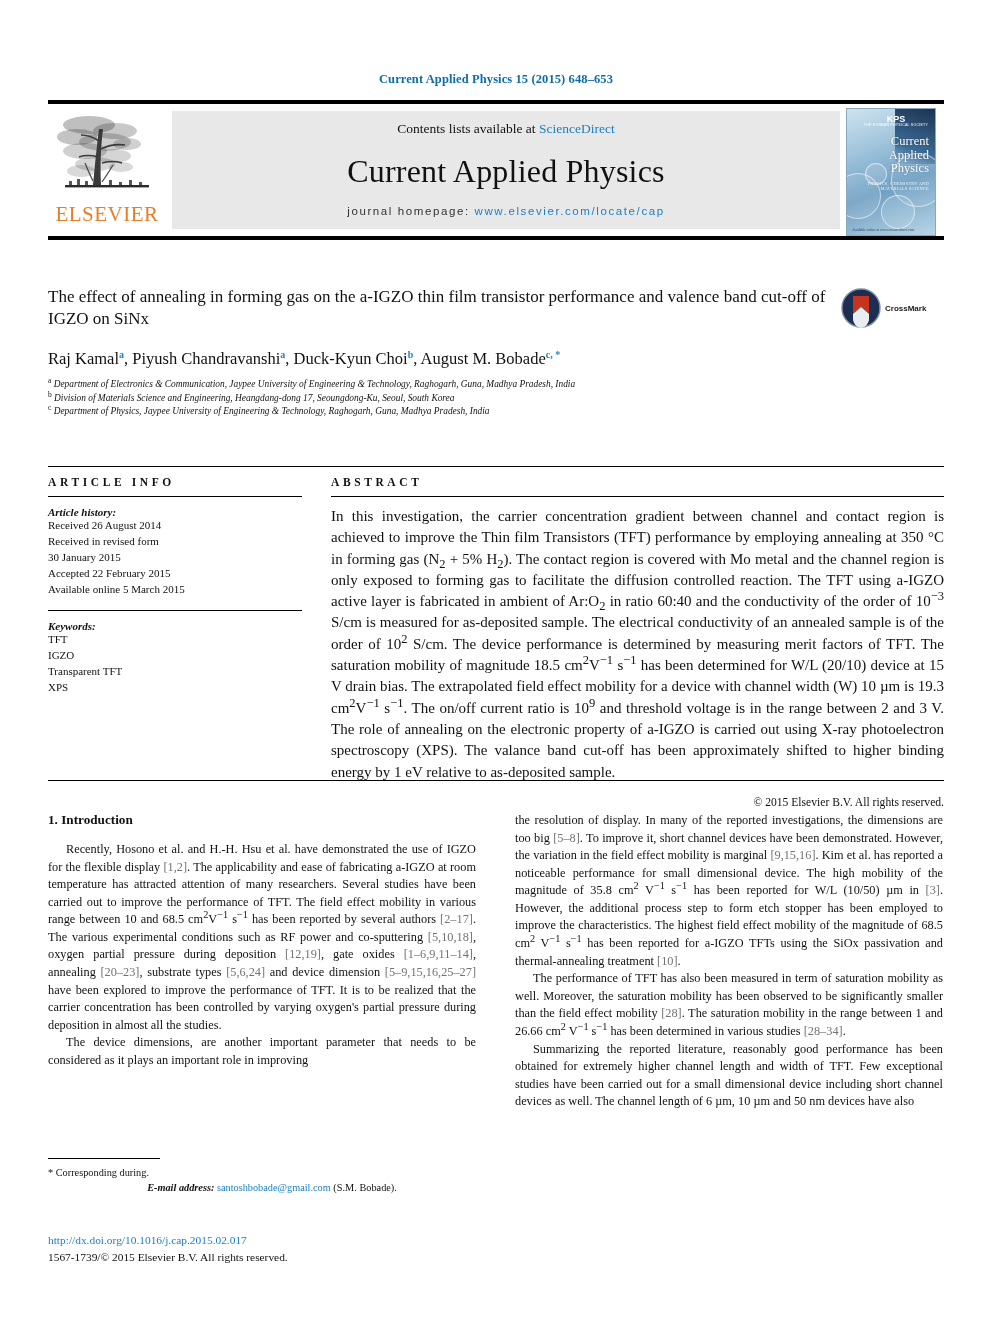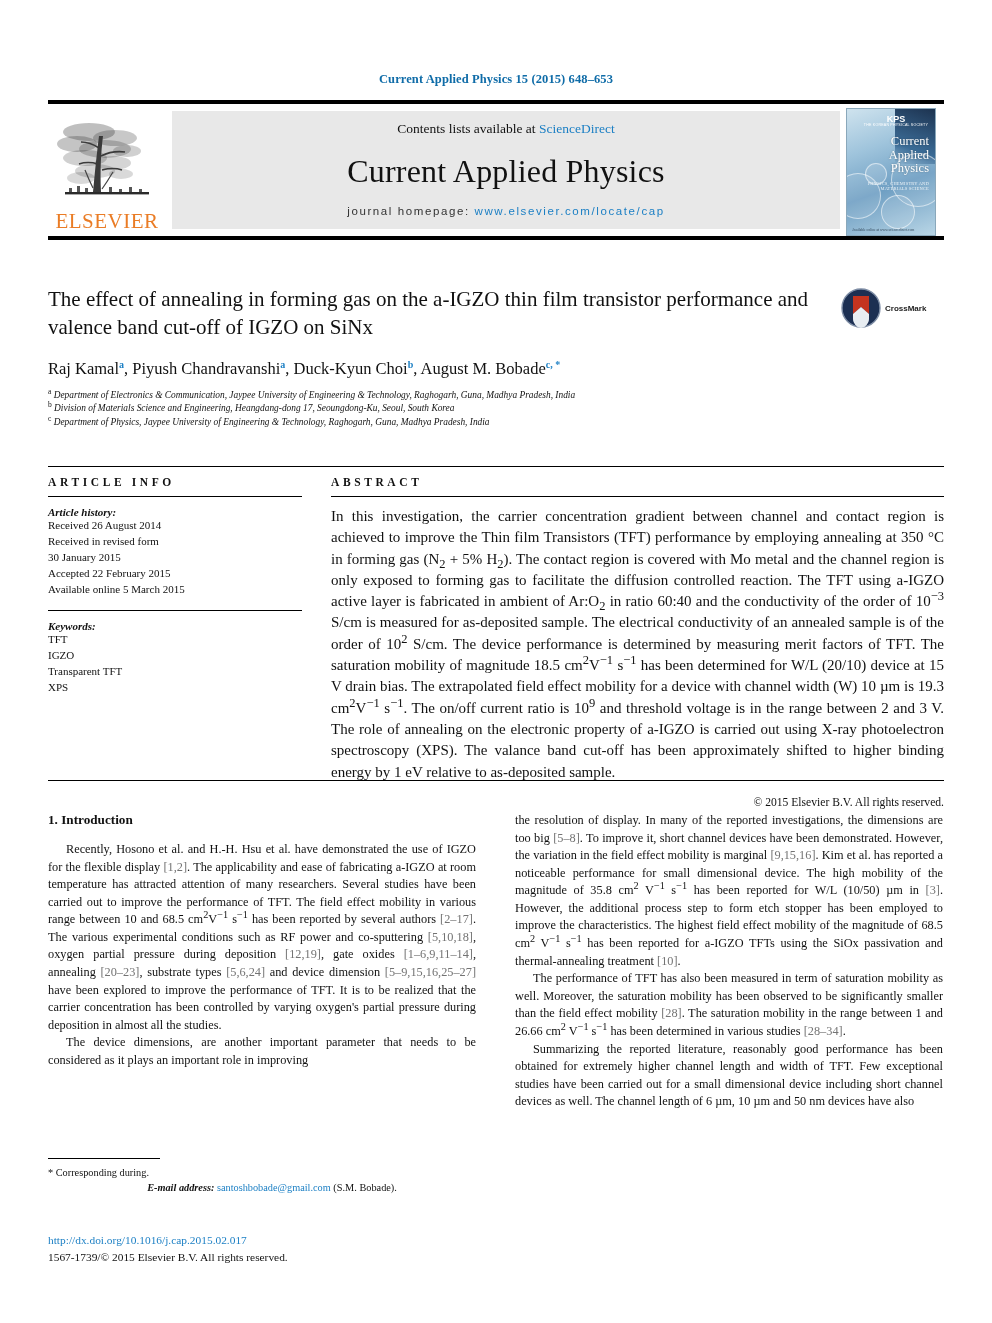--- a/index.html
+++ b/index.html
@@ -36,21 +36,21 @@
     border-top: 4px solid #000;
     border-bottom: 4px solid #000;
   }
   .mast-inner { display: flex; height: 100%; align-items: stretch; }
 
   .elsevier-col {
     width: 118px;
     flex: 0 0 118px;
     display: flex;
     flex-direction: column;
-    justify-content: flex-end;
+    justify-content: center;
     align-items: center;
     padding-bottom: 4px;
   }
   .tree-logo { width: 104px; height: 92px; display:block; }
   .elsevier-word {
     font-family: "Liberation Serif", serif;
     font-size: 21px;
     letter-spacing: .5px;
     color: #ea7c25;
     font-weight: 400;
@@ -128,21 +128,21 @@
   .b4 { width:54px;height:54px; left:44px; top:44px; background:rgba(255,255,255,.07); }
   .cover-foot {
     position:absolute; bottom:3px; left:5px;
     font-size:3.6px; color:#123; opacity:.8;
   }
 
   
   .title-block { position: absolute; top: 286px; left: 48px; width: 790px; }
   .paper-title {
     font-family: "Liberation Serif", serif;
-    font-size: 21px;
+    font-size: 17px;
     line-height: 1.32;
     font-weight: 400;
     color: #111;
     margin: 0;
   }
   .authors {
     margin-top: 17px;
     font-size: 16.5px;
     color: #111;
     line-height: 1.3;

